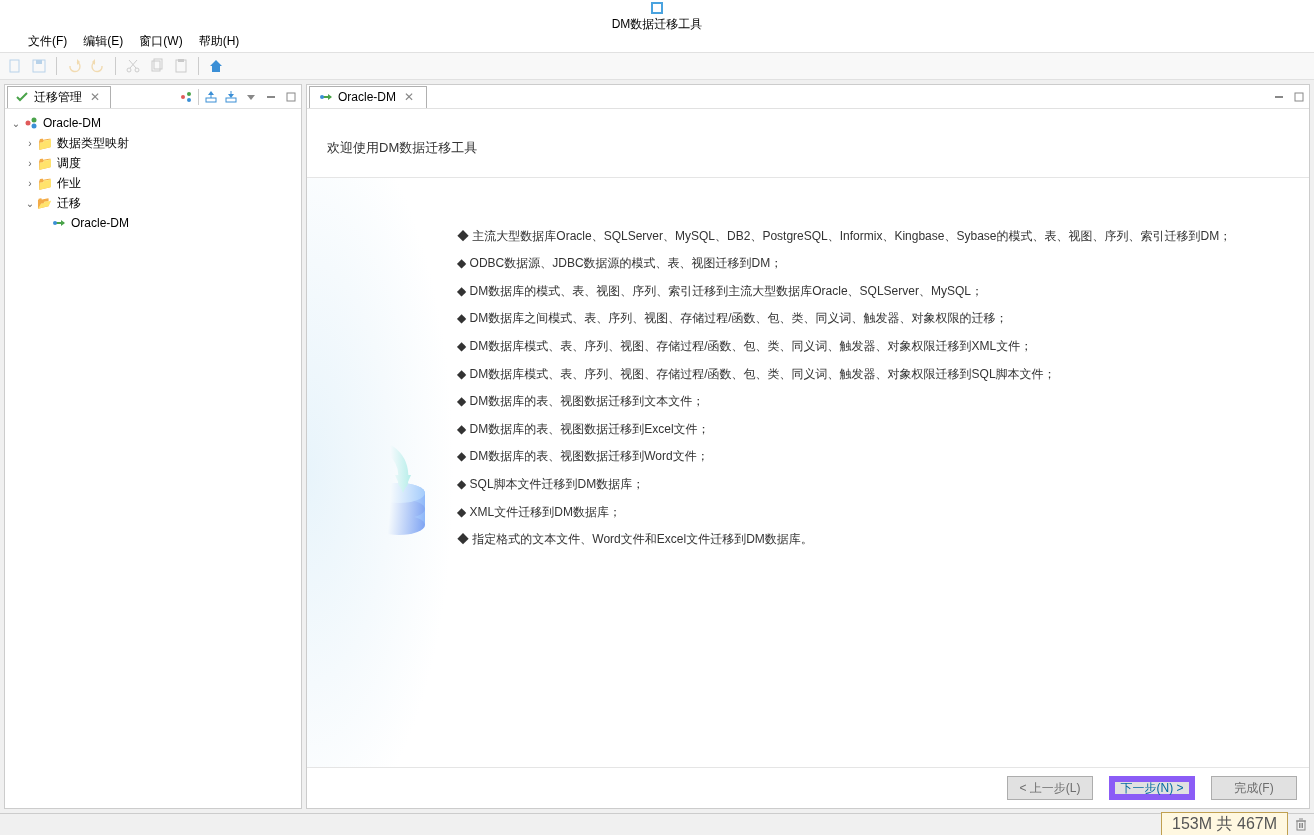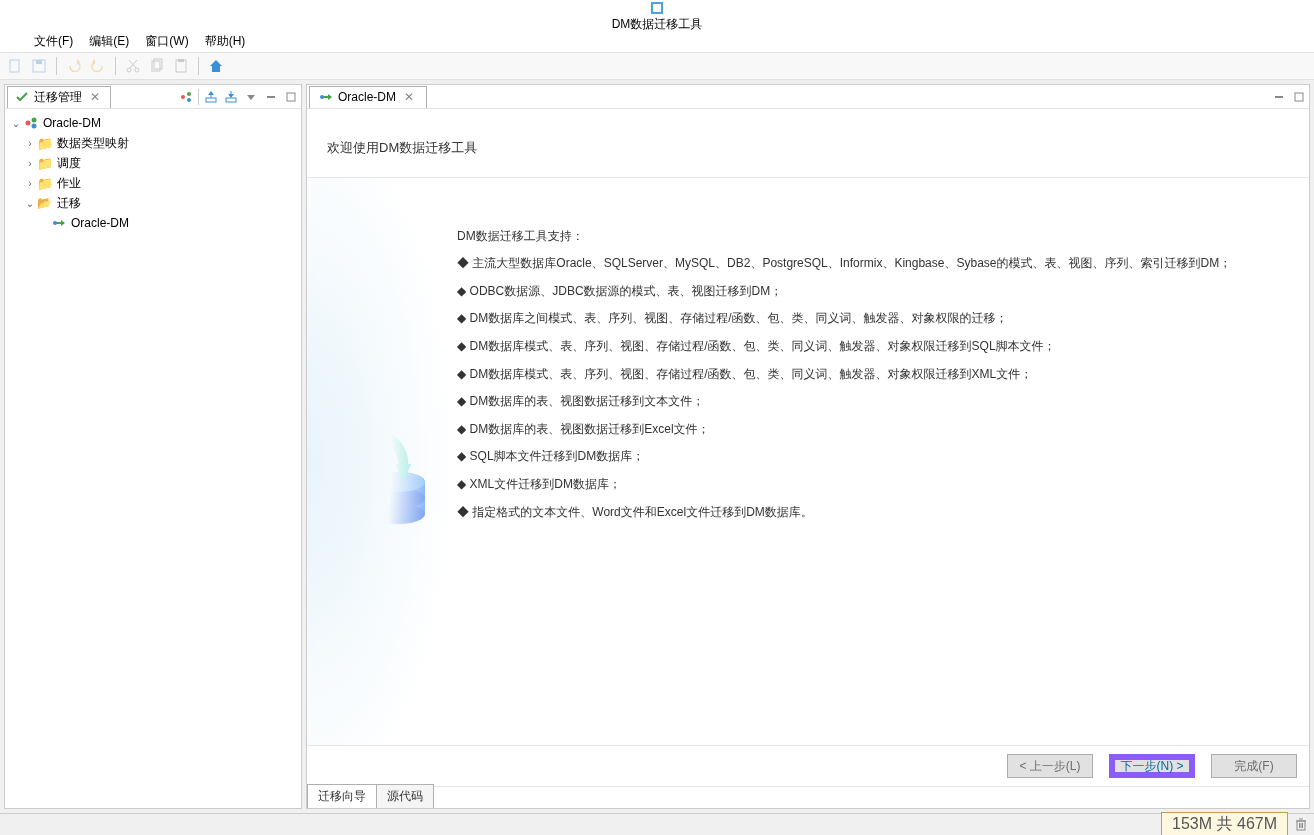--- a/index.html
+++ b/index.html
@@ -2,21 +2,21 @@
 <html><head>
 <meta charset="utf-8">
 <style>
 * { margin: 0; padding: 0; box-sizing: border-box; font-family: "Microsoft YaHei", "Segoe UI", Arial, sans-serif; font-size: 12px; }
 body { background: #fff; width: 1314px; height: 835px; overflow: hidden; display: flex; flex-direction: column; }
 .title-bar { height: 30px; display: flex; align-items: center; padding: 0 2px; background: #fff; flex-direction: column; }
 .title-bar-icon { width: 16px; height: 16px; margin: 0 6px; }
 .title-text { flex: 1; color: #000; }
 .window-controls { display: flex; gap: 0; }
 .window-controls div { width: 46px; height: 30px; display: flex; align-items: center; justify-content: center; }
-.menu-bar { height: 22px; display: flex; align-items: center; padding: 0 4px; background: #fff; margin-left: 22px; }
+.menu-bar { height: 22px; display: flex; align-items: center; padding: 0 20px; background: #fff; }
 .menu-item { padding: 2px 8px; cursor: default; color: #000; }
 .toolbar { height: 28px; display: flex; align-items: center; padding: 0 4px; gap: 2px; border-top: 1px solid #e1e1e1; border-bottom: 1px solid #e1e1e1; background: #f8f8f8; }
 .toolbar-sep { width: 1px; height: 18px; background: #ccc; margin: 0 4px; }
 .toolbar-btn { width: 22px; height: 22px; display: flex; align-items: center; justify-content: center; opacity: 0.4; }
 .toolbar-btn.enabled { opacity: 1; }
 .main-area { flex: 1; display: flex; background: #f0f0f0; }
 .left-panel { width: 298px; background: #fff; border: 1px solid #ccc; margin: 4px 2px 4px 4px; display: flex; flex-direction: column; }
 .panel-tab-row { height: 24px; display: flex; align-items: center; border-bottom: 1px solid #e1e1e1; padding: 0 2px; }
 .panel-tab { display: flex; align-items: center; gap: 4px; padding: 2px 6px; border-top: 1px solid #b0b0b0; border-left: 1px solid #b0b0b0; border-right: 1px solid #b0b0b0; background: #fff; height: 22px; }
 .panel-tab-close { padding: 0 4px; color: #888; }
@@ -290,44 +290,41 @@
             <ellipse cx="72" cy="132" rx="26" ry="10" fill="#2563eb"></ellipse>
             <ellipse cx="72" cy="116" rx="26" ry="10" fill="#2563eb"></ellipse>
             <ellipse cx="72" cy="100" rx="26" ry="10" fill="#60a5fa"></ellipse>
 
             <path d="M40 50 Q80 55 76 90" fill="none" stroke="#2dd4bf" stroke-width="10" stroke-linecap="round"></path>
             <polygon points="68,82 84,82 76,100" fill="#2dd4bf"></polygon>
           </svg>
         </div>
         <div class="content-text">
           <p>&nbsp;</p>
-          <p>DM数据迁移工具支持：</p>
           <p>◆ 主流大型数据库Oracle、SQLServer、MySQL、DB2、PostgreSQL、Informix、Kingbase、Sybase的模式、表、视图、序列、索引迁移到DM；</p>
           <p>◆ ODBC数据源、JDBC数据源的模式、表、视图迁移到DM；</p>
+          <p>◆ DM数据库的模式、表、视图、序列、索引迁移到主流大型数据库Oracle、SQLServer、MySQL；</p>
           <p>◆ DM数据库之间模式、表、序列、视图、存储过程/函数、包、类、同义词、触发器、对象权限的迁移；</p>
+          <p>◆ DM数据库模式、表、序列、视图、存储过程/函数、包、类、同义词、触发器、对象权限迁移到XML文件；</p>
           <p>◆ DM数据库模式、表、序列、视图、存储过程/函数、包、类、同义词、触发器、对象权限迁移到SQL脚本文件；</p>
-          <p>◆ DM数据库模式、表、序列、视图、存储过程/函数、包、类、同义词、触发器、对象权限迁移到XML文件；</p>
           <p>◆ DM数据库的表、视图数据迁移到文本文件；</p>
           <p>◆ DM数据库的表、视图数据迁移到Excel文件；</p>
+          <p>◆ DM数据库的表、视图数据迁移到Word文件；</p>
           <p>◆ SQL脚本文件迁移到DM数据库；</p>
           <p>◆ XML文件迁移到DM数据库；</p>
           <p>◆ 指定格式的文本文件、Word文件和Excel文件迁移到DM数据库。</p>
         </div>
       </div>
 
       <div class="button-row">
         <div class="btn">&lt; 上一步(L)</div>
         <div class="btn primary">下一步(N) &gt;</div>
         <div class="btn">完成(F)</div>
       </div>
 
-      <div class="bottom-tabs">
-        <div class="bottom-tab active">迁移向导</div>
-        <div class="bottom-tab">源代码</div>
-      </div>
     </div>
   </div>
 
 </div>
 
 <div class="status-bar">
   <span class="mem-box">153M 共 467M</span>
   <span class="trash-icon">
     <svg width="14" height="14" viewBox="0 0 14 14">
         <rect x="3" y="4" width="8" height="9" fill="none" stroke="#888"></rect>

